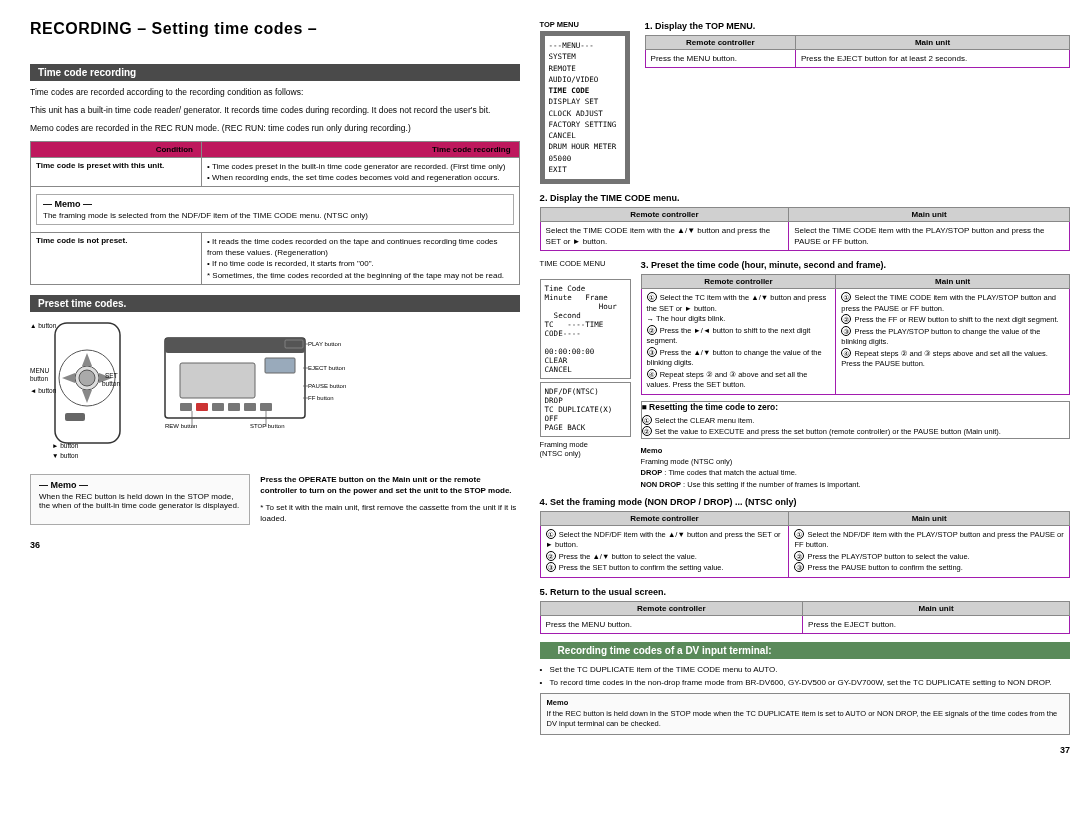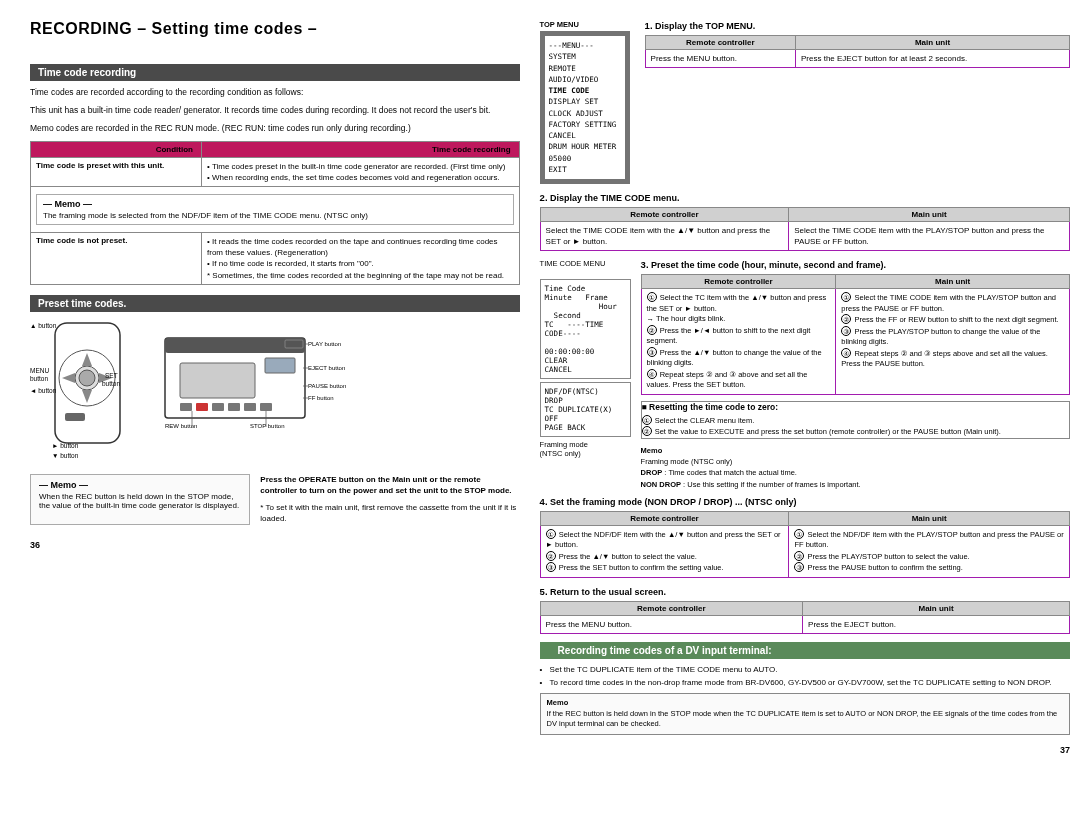--- a/index.html
+++ b/index.html
@@ -345,21 +345,21 @@
             <line x1="143" y1="80" x2="148" y2="80" stroke="#555" stroke-width="0.7"></line>
             <line x1="32" y1="109" x2="32" y2="93" stroke="#555" stroke-width="0.7"></line>
             <line x1="106" y1="109" x2="106" y2="93" stroke="#555" stroke-width="0.7"></line>
           </svg>
         </div>
       </div>
 
       <div style="display:flex;gap:10px;">
         <div class="bottom-memo" style="width:45%;">
           <div class="memo-title">— Memo —</div>
-          <div>When the REC button is held down in the STOP mode, the value of the built-in time code generator is displayed.</div>
+          <div>When the REC button is held down in the STOP mode, the when of the built-in time code generator is displayed.</div>
         </div>
         <div style="flex:1;font-size:8px;line-height:1.4;">
           <p class="bold-note">Press the OPERATE button on the Main unit or the remote controller to turn on the power and set the unit to the STOP mode.</p>
           <p class="italic-note">* To set it with the main unit, first remove the cassette from the unit if it is loaded.</p>
         </div>
       </div>
     </div>
 
     <div style="margin-top:15px;">
       <span class="page-number">36</span>

